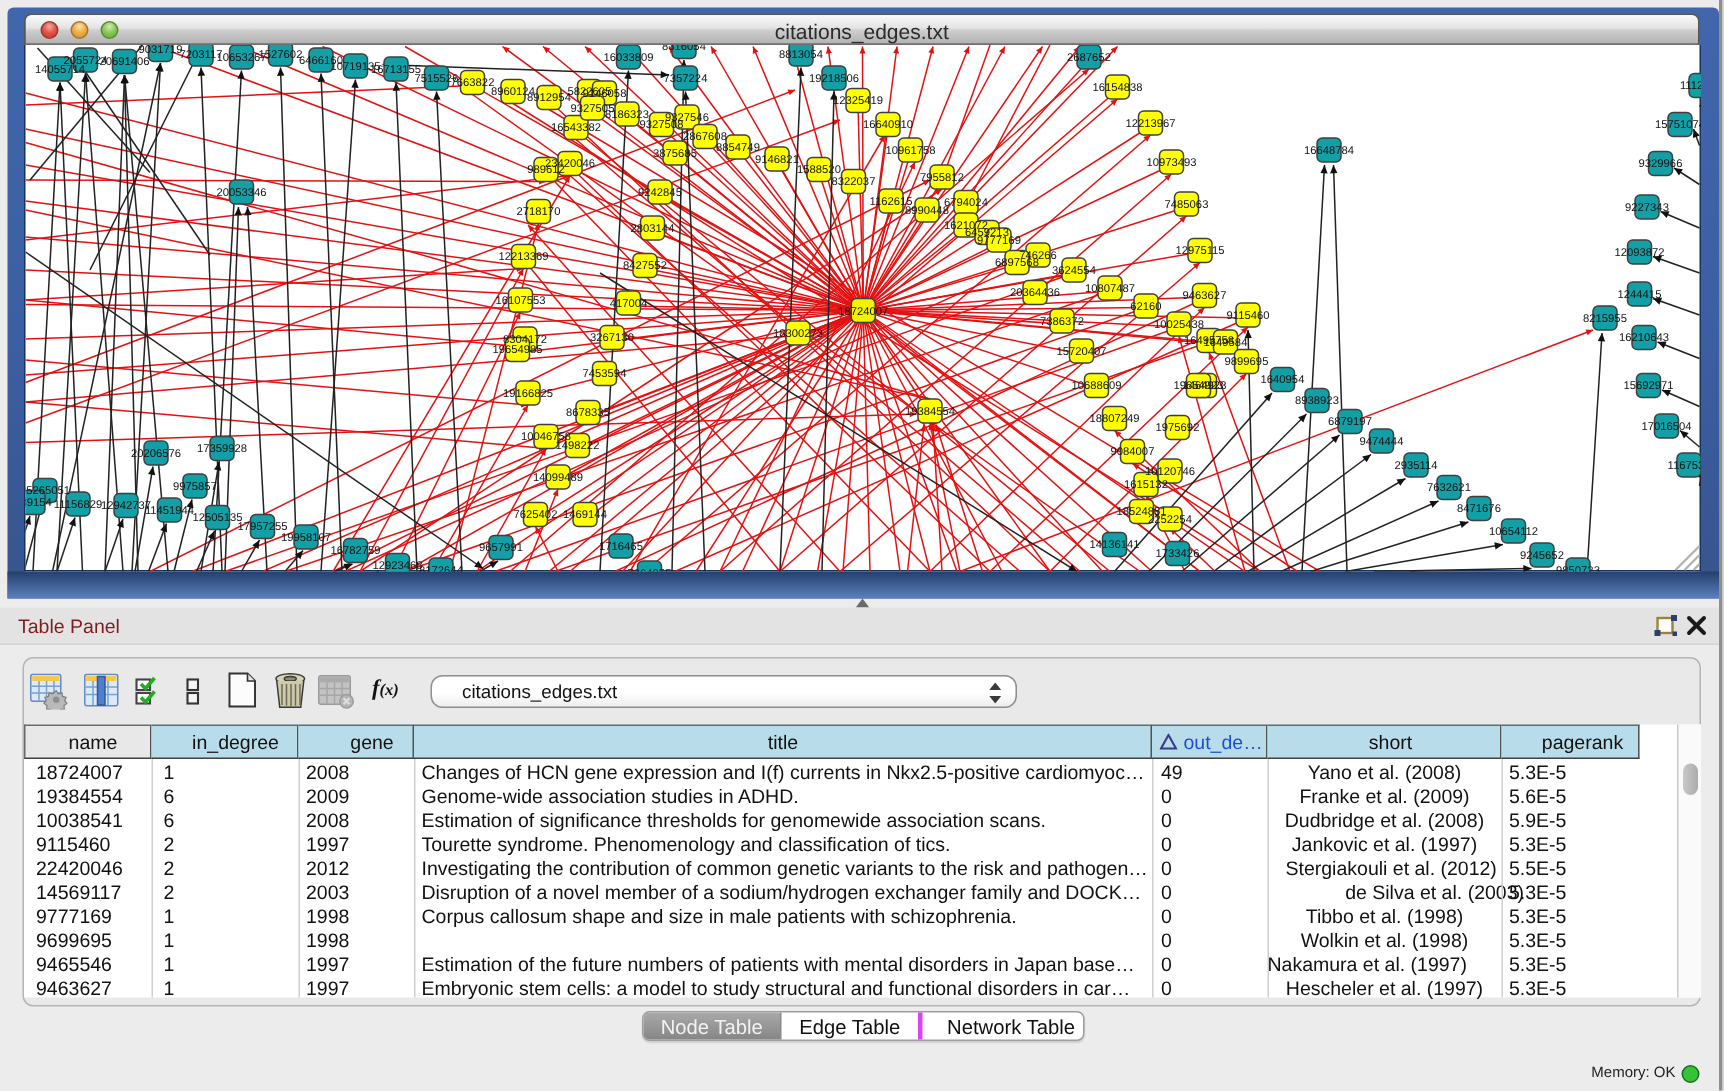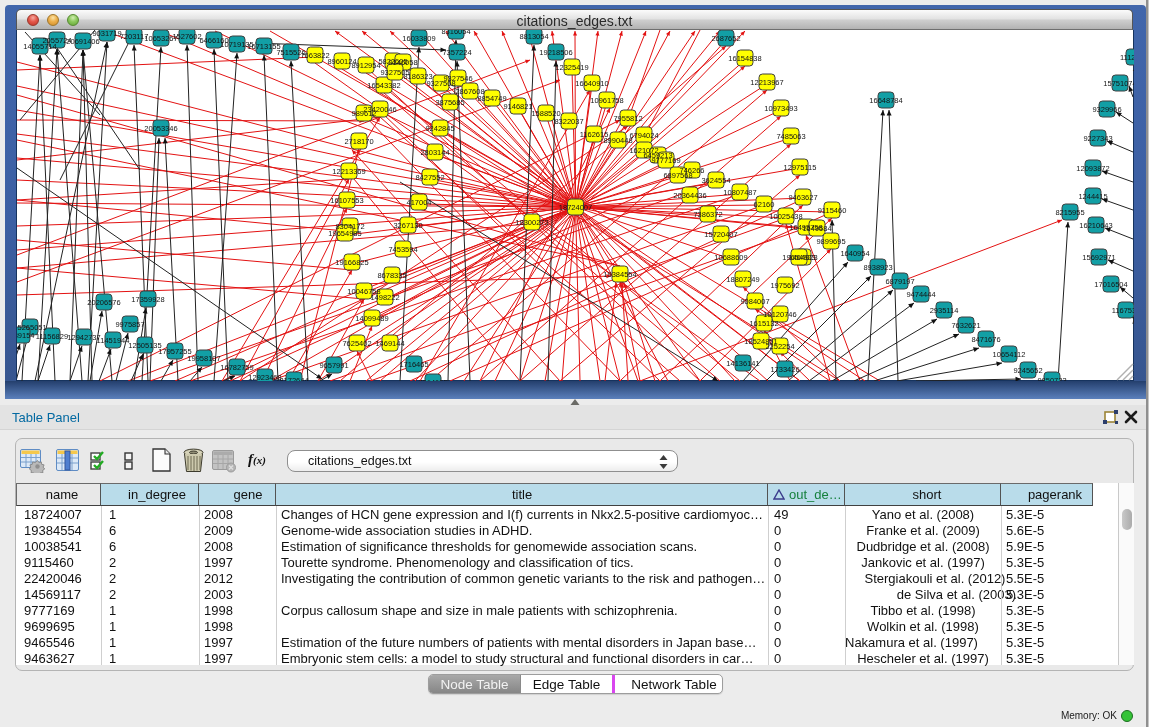--- a/index.html
+++ b/index.html
@@ -3,21 +3,21 @@
 *{margin:0;padding:0;box-sizing:border-box}
 html,body{width:1149px;height:727px;overflow:hidden;background:#ececec;font-family:"Liberation Sans",sans-serif}
 .abs{position:absolute}
 #frame{left:5px;top:5px;width:1141px;height:394px;background:linear-gradient(180deg,#4166ab 0%,#3c5fa3 55%,#37568f 96%);border-radius:4px 4px 0 0}
 #frame .btm{position:absolute;left:0;bottom:0;width:100%;height:18px;background:linear-gradient(180deg,#243f6d 0%,#5b80bc 100%)}
 #titlebar{left:16px;top:9px;width:1117px;height:21px;border:1px solid #555;border-bottom:1px solid #6e6e6e;border-radius:5px 5px 0 0;background:linear-gradient(180deg,#fbfbfb 0%,#e3e3e3 45%,#cdcdcd 55%,#b2b2b2 100%)}
 .tl{position:absolute;top:4px;width:12px;height:12px;border-radius:50%}
 #title{position:absolute;top:2.5px;width:100%;text-align:center;font-size:14px;color:#2a2a2a}
 #canvas{left:16px;top:30px;width:1118px;height:351px;background:#fff;border-left:1px solid #16335e;border-right:1px solid #16335e;border-bottom:1px solid #16335e}
 #tpbar{left:0;top:405px;width:1146px;height:25px;background:#e3e3e3;border-bottom:1px solid #d4d4d4}
-#tpbar .txt{position:absolute;left:12px;top:4.5px;font-size:13px;color:#0369a1}
+#tpbar .txt{position:absolute;left:12px;top:4.5px;font-size:13px;color:#7f1d1d}
 #panel{left:15px;top:438px;width:1119px;height:233px;background:#e9e9e9;border:1px solid #b4b4b4;border-radius:7px}
 #dropdown{left:287px;top:450px;width:391px;height:22px;background:linear-gradient(180deg,#ffffff 55%,#ededed);border:1px solid #8f8f8f;border-radius:8px;font-size:12.5px;color:#111;line-height:20px;padding-left:20px}
 #table{left:16px;top:483px;width:1118px;height:182px;background:#fff}
 .hcell{position:absolute;top:0;height:23px;background:#b9dcea;border-right:1px solid #535353;border-top:1px solid #6a6a6a;border-bottom:1px solid #404040;font-size:13px;color:#111;text-align:center;line-height:22px}
 .row{position:absolute;height:16px;font-size:13px;color:#111;white-space:nowrap}
 .c{position:absolute;top:0;overflow:hidden;white-space:nowrap}
 .vline{position:absolute;top:23px;width:1px;height:159px;background:#cfcfcf}
 #sbar{left:1118px;top:483px;width:16px;height:182px;background:#fafafa;border-left:1px solid #c9c9c9}
 #thumb{position:absolute;left:2.5px;top:26px;width:10px;height:21px;background:linear-gradient(90deg,#c9c9c9,#ababab);border-radius:5px}
 #tabs{left:428px;top:674px;width:295px;height:20px;background:#fff;border:1px solid #9d9d9d;border-radius:5px;box-shadow:0 1px 1px rgba(0,0,0,.12)}
@@ -826,21 +826,21 @@
 <div class="hcell" style="left:260px;width:492px;background:#b9dcea;"></div>
 <div class="hcell" style="left:752px;width:77px;background:#b9dcea;"></div>
 <div class="hcell" style="left:829px;width:156px;background:#b9dcea;"></div>
 <div class="hcell" style="left:985px;width:92px;background:#b9dcea;"></div>
 <div style="position:absolute;top:0;left:-24px;width:140px;height:23px;line-height:23px;text-align:center;font-size:13px;color:#111">name</div>
 <div style="position:absolute;top:0;left:71px;width:140px;height:23px;line-height:23px;text-align:center;font-size:13px;color:#111">in_degree</div>
 <div style="position:absolute;top:0;left:162px;width:140px;height:23px;line-height:23px;text-align:center;font-size:13px;color:#111">gene</div>
 <div style="position:absolute;top:0;left:436px;width:140px;height:23px;line-height:23px;text-align:center;font-size:13px;color:#111">title</div>
 <div style="position:absolute;top:0;left:841px;width:140px;height:23px;line-height:23px;text-align:center;font-size:13px;color:#111">short</div>
 <div style="position:absolute;top:0;left:969px;width:140px;height:23px;line-height:23px;text-align:center;font-size:13px;color:#111">pagerank</div>
-<div style="position:absolute;top:0;left:773px;height:23px;line-height:23px;font-size:13px;color:#15803d">out_de…</div>
+<div style="position:absolute;top:0;left:773px;height:23px;line-height:23px;font-size:13px;color:#1d4ed8">out_de…</div>
 <svg style="position:absolute;left:757px;top:6px" width="12" height="11" viewBox="0 0 12 11">
       <polygon points="6,1 11,10 1,10" fill="none" stroke="#3b3b8c" stroke-width="1.4"></polygon>
     </svg>
   <div class="row" style="left:0;top:24px;width:1102px;line-height:16px">
       <span class="c" style="left:8px">18724007</span>
       <span class="c" style="left:93px">1</span>
       <span class="c" style="left:188px">2008</span>
       <span class="c" style="left:265px;width:486px">Changes of HCN gene expression and I(f) currents in Nkx2.5-positive cardiomyoc…</span>
       <span class="c" style="left:758px">49</span>
       <span class="c" style="left:829px;width:156px;text-align:center">Yano et al. (2008)</span>
@@ -872,27 +872,28 @@
       <span class="c" style="left:758px">0</span>
       <span class="c" style="left:829px;width:156px;text-align:center">Jankovic et al. (1997)</span>
       <span class="c" style="left:990px">5.3E-5</span>
     </div>
 <div class="row" style="left:0;top:88px;width:1102px;line-height:16px">
       <span class="c" style="left:8px">22420046</span>
       <span class="c" style="left:93px">2</span>
       <span class="c" style="left:188px">2012</span>
       <span class="c" style="left:265px;width:486px">Investigating the contribution of common genetic variants to the risk and pathogen…</span>
       <span class="c" style="left:758px">0</span>
-      <span class="c" style="left:841px;width:156px;text-align:center">Stergiakouli et al. (2012)</span>
+      <span class="c" style="left:841px;width:156px;text-align:left">Stergiakouli et al. (2012)</span>
       <span class="c" style="left:990px">5.5E-5</span>
     </div>
 <div class="row" style="left:0;top:104px;width:1102px;line-height:16px">
       <span class="c" style="left:8px">14569117</span>
       <span class="c" style="left:93px">2</span>
       <span class="c" style="left:188px">2003</span>
+      <span class="c" style="left:265px;width:486px">Disruption of a novel member of a sodium/hydrogen exchanger family and DOCK…</span>
       <span class="c" style="left:758px">0</span>
       <span class="c" style="left:844px;width:156px;text-align:right">de Silva et al. (2003)</span>
       <span class="c" style="left:990px">5.3E-5</span>
     </div>
 <div class="row" style="left:0;top:120px;width:1102px;line-height:16px">
       <span class="c" style="left:8px">9777169</span>
       <span class="c" style="left:93px">1</span>
       <span class="c" style="left:188px">1998</span>
       <span class="c" style="left:265px;width:486px">Corpus callosum shape and size in male patients with schizophrenia.</span>
       <span class="c" style="left:758px">0</span>

